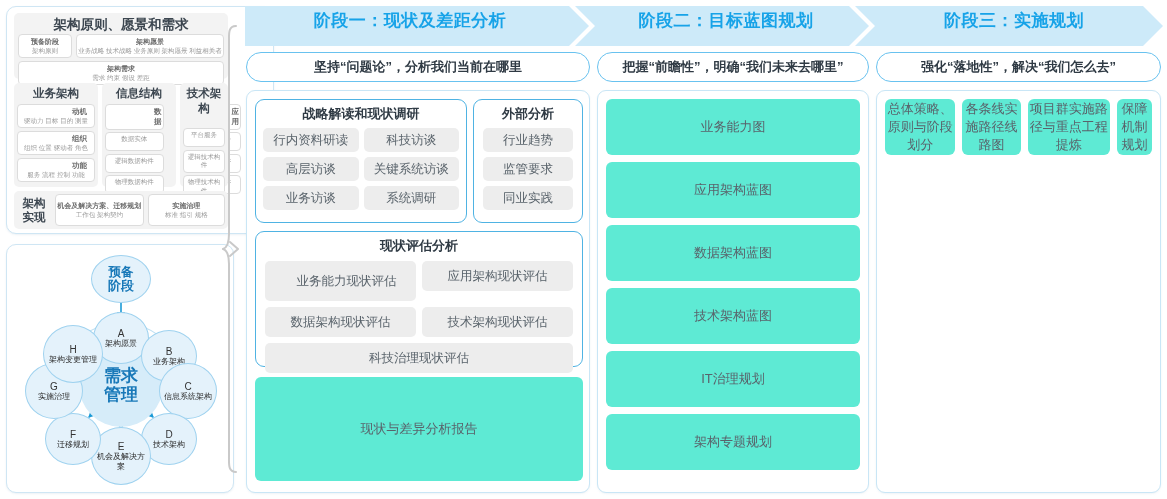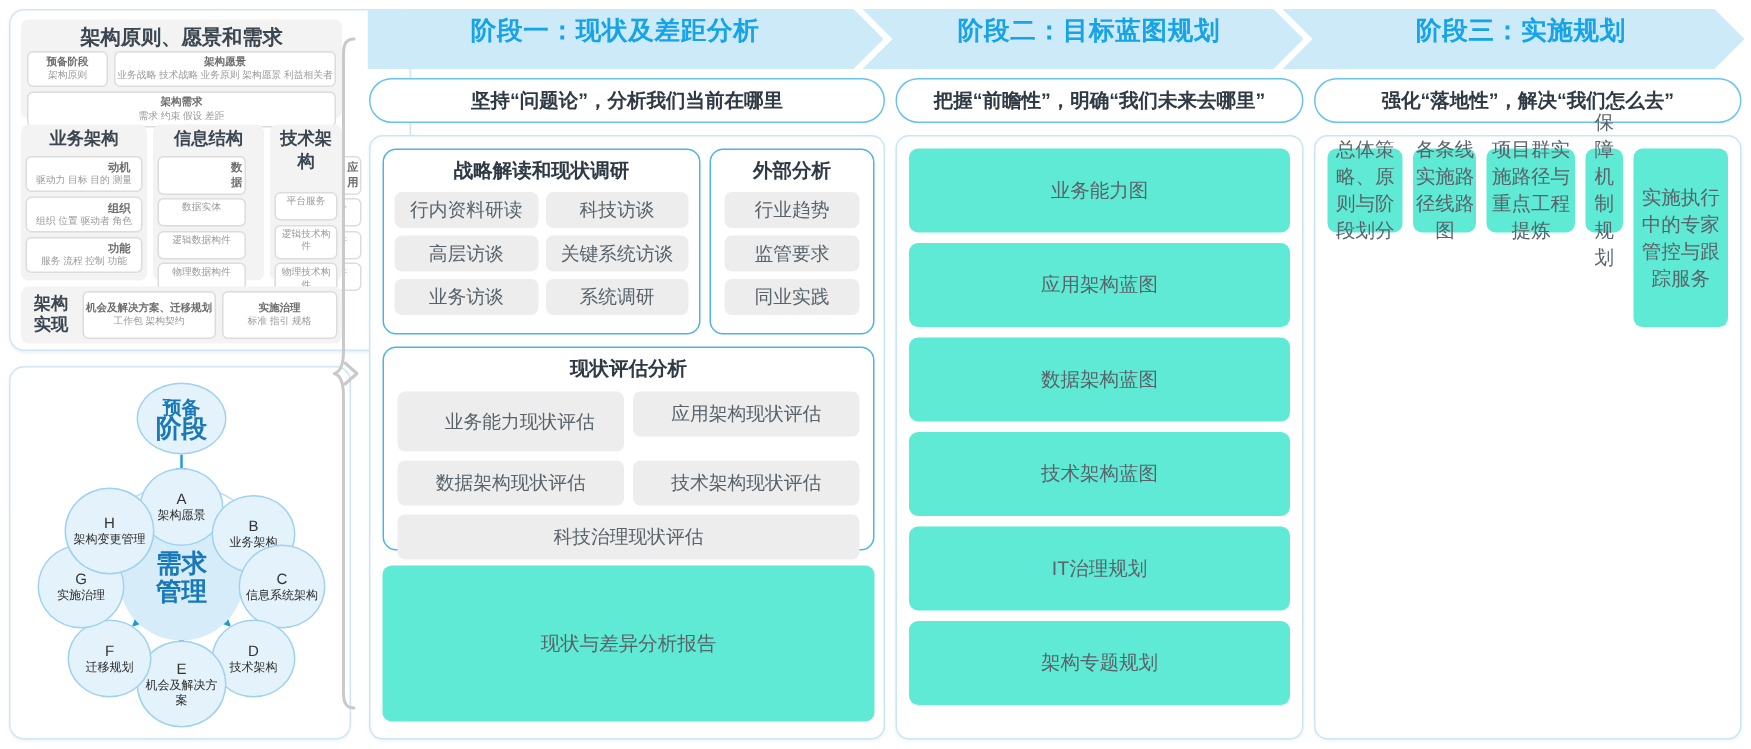--- a/index.html
+++ b/index.html
@@ -195,21 +195,21 @@
           <line x1="144" y1="140" x2="158" y2="140"></line>
           <line x1="93" y1="119" x2="82" y2="108"></line>
           <line x1="135" y1="119" x2="146" y2="108"></line>
           <line x1="93" y1="161" x2="82" y2="172"></line>
           <line x1="135" y1="161" x2="146" y2="172"></line>
         </g>
       </svg>
 
       <div class="node" style="left:84px; top:10px; width:60px; height:48px; border-radius:50%;">
         <span style="font-size:12.5px;line-height:14px;font-weight:bold;color:#1878b8;">预备</span>
-        <span style="font-size:17px;line-height:14px;font-weight:bold;color:#1878b8;">阶段</span>
+        <span style="font-size:13px;line-height:14px;font-weight:bold;color:#1878b8;">阶段</span>
       </div>
 
       <div class="hub" style="left:72px; top:98px; width:84px; height:84px;">
         <div>
             <div>需求</div>
             <div>管理</div>
           </div>
       </div>
 
       <div class="node" style="left:86px; top:67px; width:56px; height:52px;">
@@ -316,18 +316,17 @@
   </div>
 
   <div class="phase" style="left:876px; width:285px; height:441px;">
     <div class="cap">强化“落地性”，解决“我们怎么去”</div>
     <div class="body" style="left:0; width:285px; height:403px; padding:8px;">
       <div style="display:flex; flex-direction:row; gap:7px;">
         <div class="bigchip" style="height:56px;">总体策略、原则与阶段划分</div>
         <div class="bigchip" style="height:56px;">各条线实施路径线路图</div>
         <div class="bigchip" style="height:56px;">项目群实施路径与重点工程提炼</div>
         <div class="bigchip" style="height:56px;">保障机制规划</div>
-        <div class="bigchip" style="height:119px;">实施执行中的专家管控与跟踪服务</div>
       </div>
     </div>
   </div>
 
 </div>
 
 </body></html>

